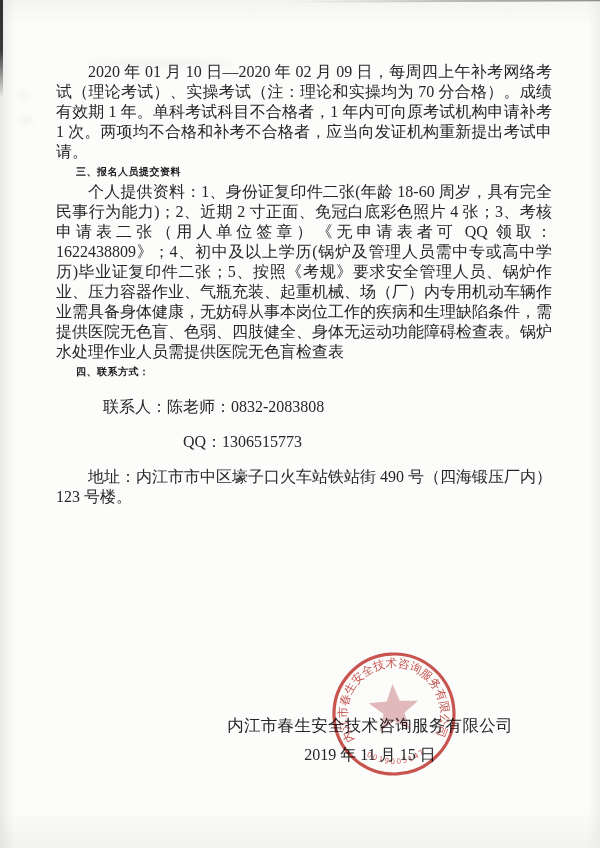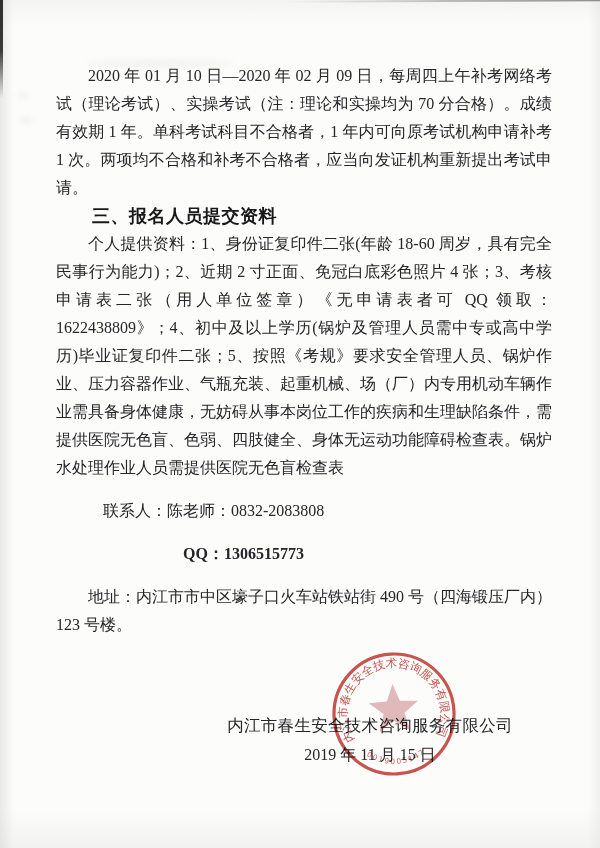--- a/index.html
+++ b/index.html
@@ -33,40 +33,40 @@
     filter: blur(3px); opacity: 0.22;
   }
   .smudge.s1 { left: 86px; top: 60px; width: 148px; height: 7px; opacity: 0.16; }
   .smudge.s2 { left: 17px; top: 93px; width: 12px; height: 5px; }
   .smudge.s3 { left: 19px; top: 118px; width: 14px; height: 5px; }
 
   .content {
     position: absolute; left: 0; top: 0; right: 0;
     padding: 62px 48px 0 56px;
     font-size: 16px;
-    line-height: 28px;
+    line-height: 20px;
   }
   .para {
     margin: 0;
     text-align: justify;
     text-indent: 2em;
   }
   .heading {
     margin: 0;
     text-indent: 2em;
     font-weight: 700;
     color: #18181a;
     font-family: "Liberation Sans", "DejaVu Sans", sans-serif;
-    font-size: 18px;
+    font-size: 10px;
     letter-spacing: 0.5px;
   }
   .contact { margin: 15px; }
   .contact.c1 { padding-left: 32px; }
   .contact.c2 { padding-left: 92px; }
-  .contact.c3 { padding-left: 112px; font-weight: bold; }
+  .contact.c3 { padding-left: 112px; }
 
   .signature {
     position: absolute; left: 110px; top: 714px; width: 520px;
     text-align: center; line-height: 23px;
   }
   .signature .company { font-size: 16.5px; letter-spacing: 0.3px; }
   .signature .date { margin-top: 6px; font-size: 16px; }
 
   .seal {
     position: absolute; left: 324px; top: 644px;
@@ -92,20 +92,21 @@
   <div class="smudge s2"></div>
   <div class="smudge s3"></div>
 
   <div class="content">
     <p class="para">2020 年 01 月 10 日—2020 年 02 月 09 日，每周四上午补考网络考试（理论考试）、实操考试（注：理论和实操均为 70 分合格）。成绩有效期 1 年。单科考试科目不合格者，1 年内可向原考试机构申请补考 1 次。两项均不合格和补考不合格者，应当向发证机构重新提出考试申请。</p>
 
     <p class="heading">三、报名人员提交资料</p>
 
     <p class="para">个人提供资料：1、身份证复印件二张(年龄 18-60 周岁，具有完全民事行为能力)；2、近期 2 寸正面、免冠白底彩色照片 4 张；3、考核申请表二张（用人单位签章）《无申请表者可 QQ 领取：1622438809》；4、初中及以上学历(锅炉及管理人员需中专或高中学历)毕业证复印件二张；5、按照《考规》要求安全管理人员、锅炉作业、压力容器作业、气瓶充装、起重机械、场（厂）内专用机动车辆作业需具备身体健康，无妨碍从事本岗位工作的疾病和生理缺陷条件，需提供医院无色盲、色弱、四肢健全、身体无运动功能障碍检查表。锅炉水处理作业人员需提供医院无色盲检查表</p>
 
+    <p class="heading">四、联系方式：</p>
 
     <p class="contact c1">联系人：陈老师：0832-2083808</p>
     <p class="contact c3">QQ：1306515773</p>
 
     <p class="para">地址：内江市市中区壕子口火车站铁站街 490 号（四海锻压厂内）123 号楼。</p>
   </div>
 
   <div class="signature">
     <div class="company">内江市春生安全技术咨询服务有限公司</div>
     <div class="date">2019 年 11 月 15 日</div>

